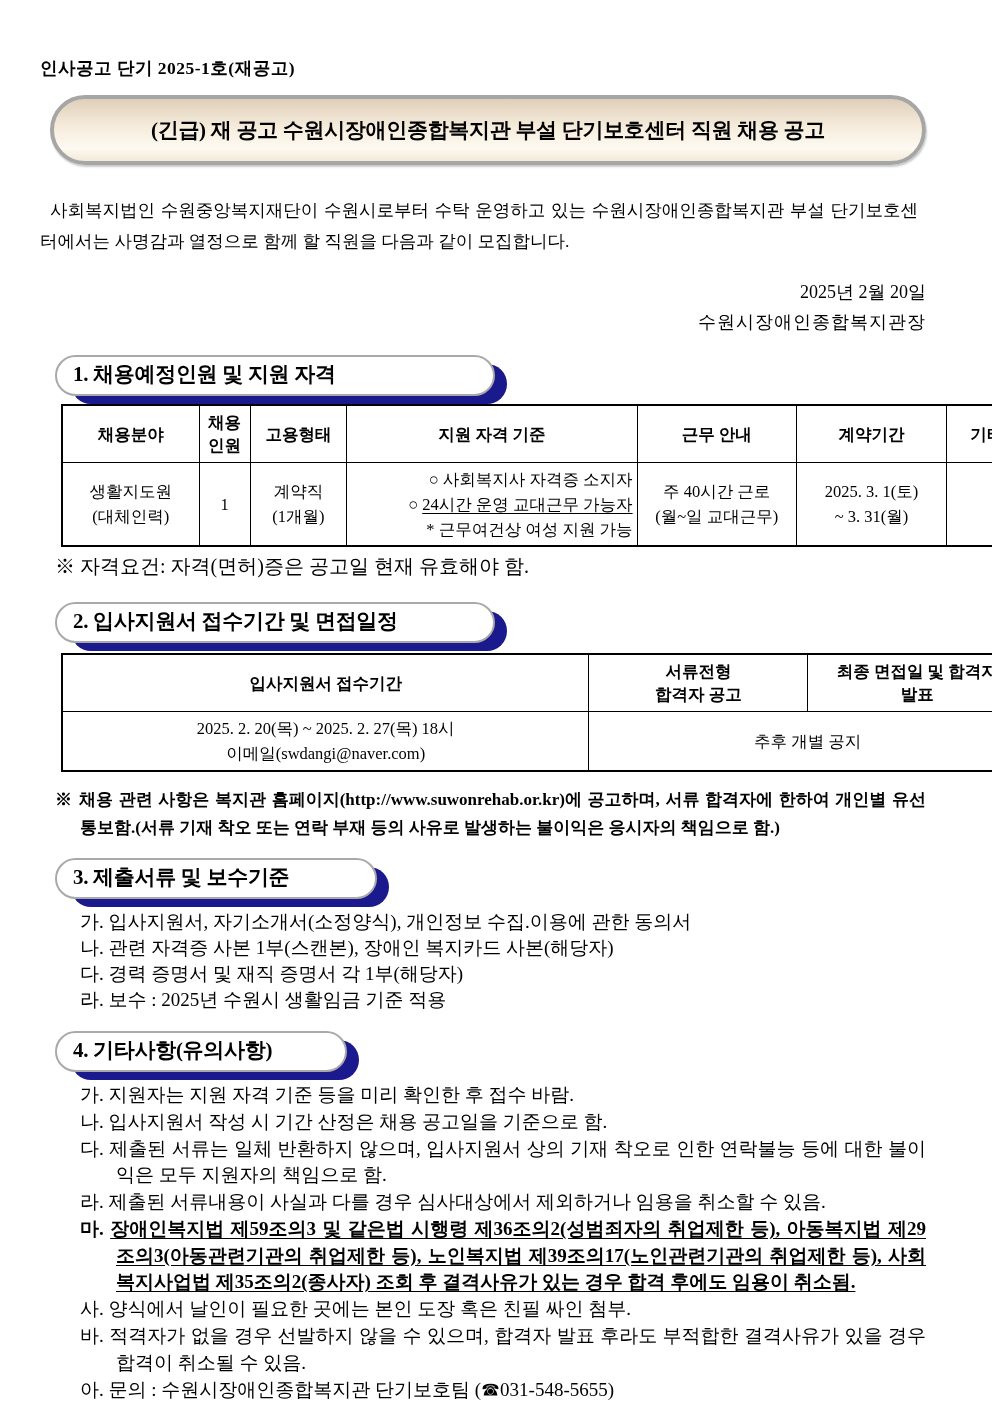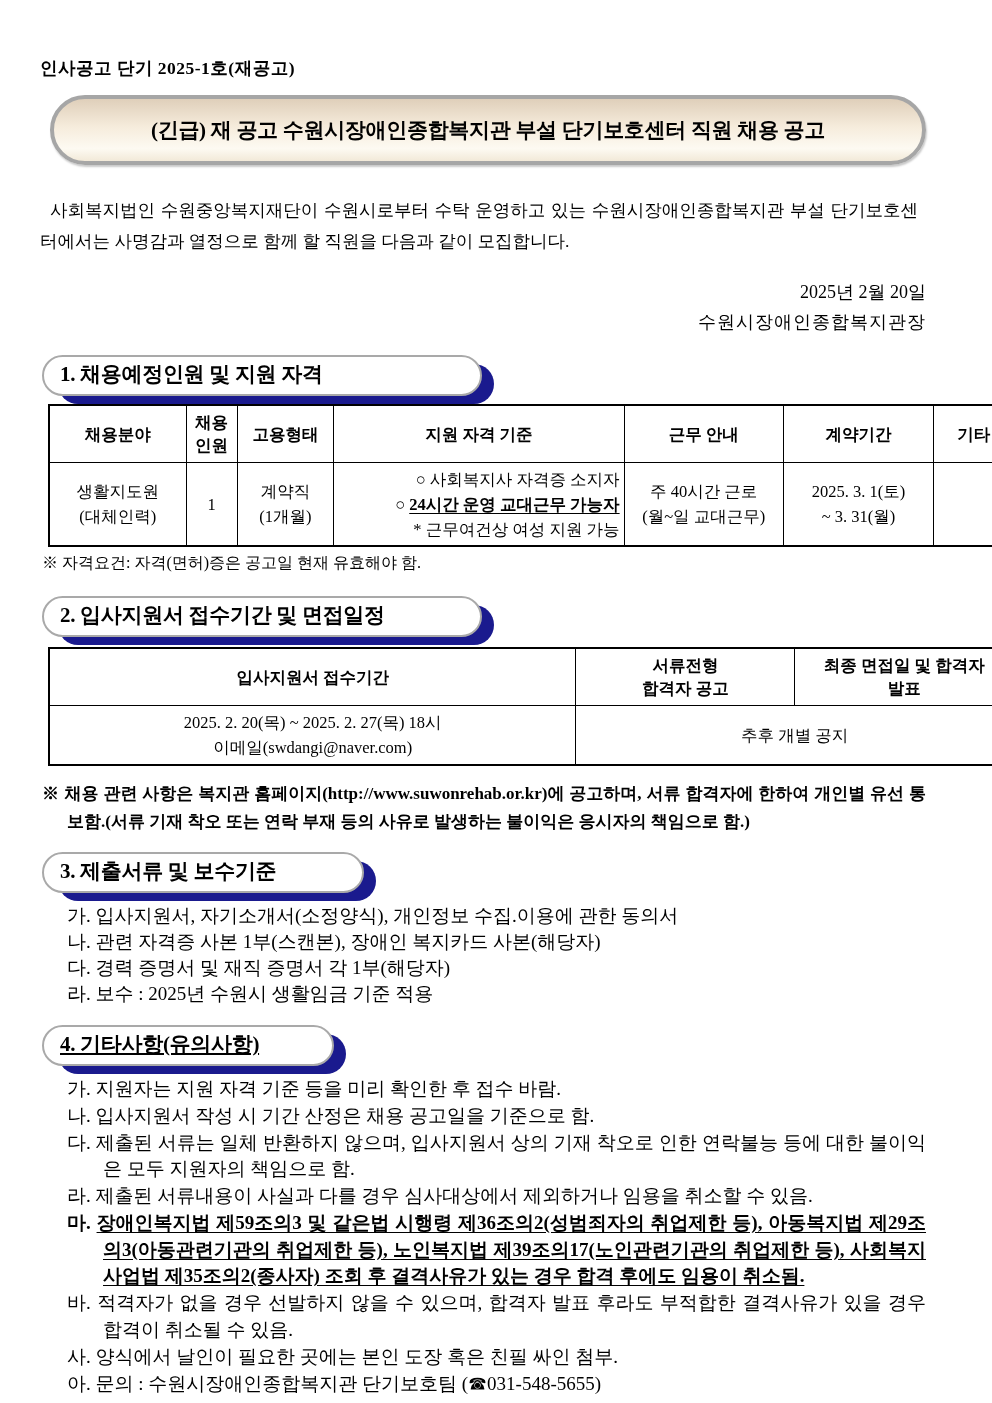--- a/index.html
+++ b/index.html
@@ -33,37 +33,37 @@
     background:#1a1a8e; border-radius:999px;
   }
   .pill-inner {
     position:relative; display:block; box-sizing:border-box;
     background:#ffffff; border:2px solid #a9a9a9; border-radius:999px;
     padding:3px 22px 6px 16px; font-size:21px; font-weight:bold; letter-spacing:-0.3px;
   }
   .pill.s1 .pill-inner { min-width:440px; }
   .pill.s2 .pill-inner { min-width:440px; }
   .pill.s3 .pill-inner { min-width:322px; }
-  .pill.s4 .pill-inner { min-width:292px;text-decoration:underline; }
-  .sect { margin-top:22px; }
+  .pill.s4 .pill-inner { min-width:292px; }
+  .sect { margin-top:22px;margin-left:13px; }
 
   table { border-collapse:collapse; width:967px; margin:10px 0 0 8px; table-layout:fixed; }
   .t1 { margin-top:8px; }
   th,td { border:1px solid #000; text-align:center; vertical-align:middle; padding:2px 4px; }
   table { border:2.5px solid #000; }
   th { font-weight:bold; font-size:16.5px; line-height:23px; }
   td { font-size:16.5px; line-height:25px; }
   .t1 th { height:52px; }
   .t1 td { height:78px; }
   .cell-left { text-align:right; padding-left:8px; }
-  .u-bold { font-weight:bold; text-decoration:underline; text-underline-offset:3px; }
+  .u-bold { font-weight:normal; text-decoration:underline; text-underline-offset:3px; }
   .t2 th { height:52px; }
   .t2 td { height:54px; }
 
-  .note1 { margin:6px 0 0 2px; font-size:16px; }
+  .note1 { margin:6px 0 0 2px; font-size:20px; }
   .note2 {
     margin:14px 0 0 2px; font-size:17px; font-weight:bold; line-height:28px;
     padding-left:25px; text-indent:-25px; text-align:justify;
   }
 
   .items { margin:10px 0 0 27px; font-size:19px; }
   .items .item {
     padding-left:36px; text-indent:-36px; line-height:26.5px;
     text-align:justify; margin-top:0.5px;
   }
@@ -199,19 +199,19 @@
   <div class="sect" style="margin-top:18px;">
     <div class="pill s4">
       <span class="pill-inner">4. 기타사항(유의사항)</span>
     </div>
     <div class="items items4">
       <div class="item"><span>가.</span> <span>지원자는 지원 자격 기준 등을 미리 확인한 후 접수 바람.</span></div>
       <div class="item"><span>나.</span> <span>입사지원서 작성 시 기간 산정은 채용 공고일을 기준으로 함.</span></div>
       <div class="item"><span>다.</span> <span>제출된 서류는 일체 반환하지 않으며, 입사지원서 상의 기재 착오로 인한 연락불능 등에 대한 불이익은 모두 지원자의 책임으로 함.</span></div>
       <div class="item"><span>라.</span> <span>제출된 서류내용이 사실과 다를 경우 심사대상에서 제외하거나 임용을 취소할 수 있음.</span></div>
       <div class="item"><span class="em-label">마.</span> <span class="em">장애인복지법 제59조의3 및 같은법 시행령 제36조의2(성범죄자의 취업제한 등), 아동복지법 제29조의3(아동관련기관의 취업제한 등), 노인복지법 제39조의17(노인관련기관의 취업제한 등), 사회복지사업법 제35조의2(종사자) 조회 후 결격사유가 있는 경우 합격 후에도 임용이 취소됨.</span></div>
+      <div class="item"><span>사.</span> <span>양식에서 날인이 필요한 곳에는 본인 도장 혹은 친필 싸인 첨부.</span></div>
       <div class="item"><span>바.</span> <span>적격자가 없을 경우 선발하지 않을 수 있으며, 합격자 발표 후라도 부적합한 결격사유가 있을 경우 합격이 취소될 수 있음.</span></div>
-      <div class="item"><span>사.</span> <span>양식에서 날인이 필요한 곳에는 본인 도장 혹은 친필 싸인 첨부.</span></div>
       <div class="item"><span>아.</span> <span>문의 : 수원시장애인종합복지관 단기보호팀 (☎031-548-5655)</span></div>
     </div>
   </div>
 
 </div>
 
 </body></html>

